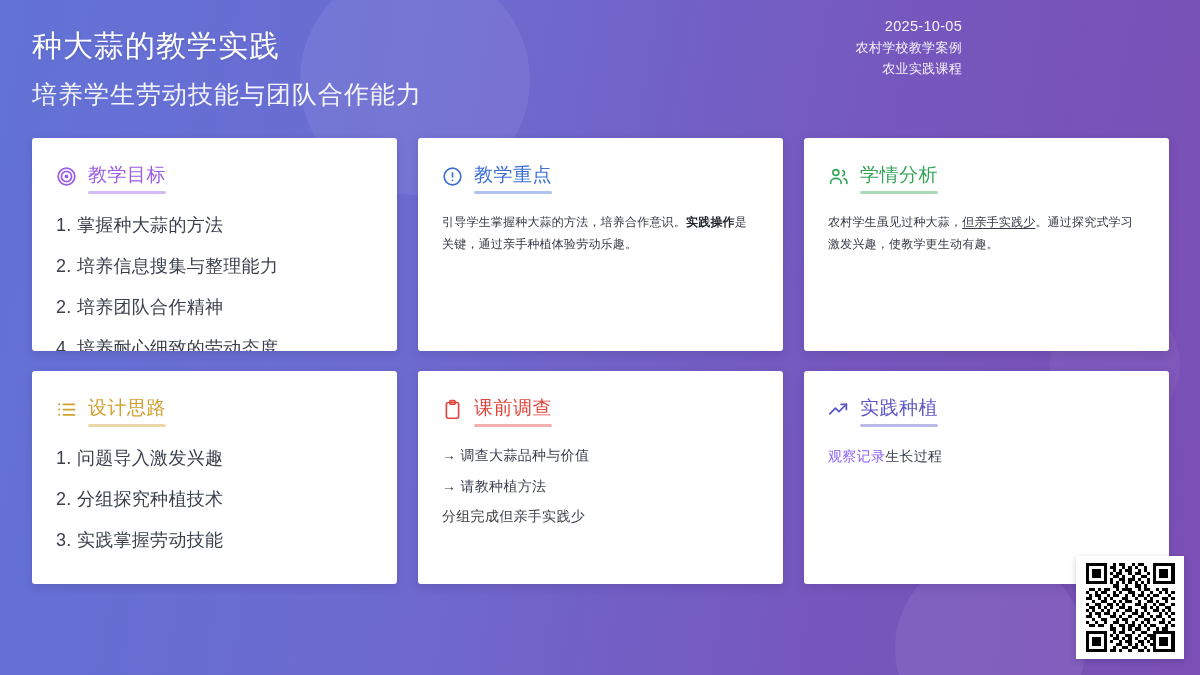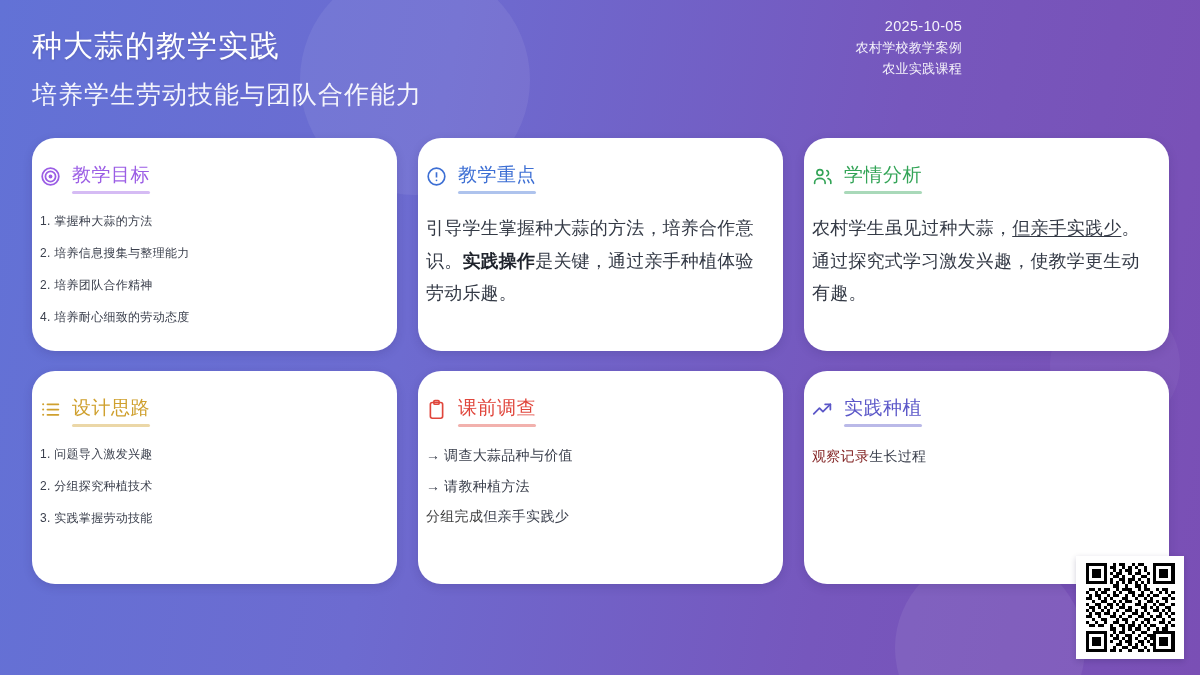--- a/index.html
+++ b/index.html
@@ -46,23 +46,23 @@
     position: absolute; left: 32px; top: 138px;
     width: 1136px;
     display: grid;
     grid-template-columns: 365px 365px 365px;
     grid-template-rows: 213px 213px;
     column-gap: 21px;
     row-gap: 20px;
   }
   .card {
     background: #ffffff;
-    border-radius: 23px;
+    border-radius: 3px;
     box-shadow: 0 3px 10px rgba(40,30,90,0.17);
-    padding: 26px 24px 20px 8px;
+    padding: 26px 24px 20px 24px;
     position: relative;
     overflow: hidden;
   }
   .card-head {
     display: flex; align-items: center; gap: 11px;
     margin-bottom: 6px;
   }
   .card-icon { display: block; width: 21px; height: 21px; flex: 0 0 21px; }
   .card-title {
     font-size: 19px; font-weight: 400; letter-spacing: .5px;
@@ -70,38 +70,38 @@
   }
   .card-title::after {
     content: ""; position: absolute; left: 0; bottom: -4px;
     width: 100%; height: 3px; border-radius: 2px;
     background: currentColor; opacity: .42;
   }
   .card-body { margin-top: 22px; }
 
   .num-list { list-style: none; }
   .num-list li {
-    font-size: 12px; color: #3a3f4c; line-height: 1.5;
+    font-size: 18px; color: #3a3f4c; line-height: 1.5;
     margin-bottom: 14px; letter-spacing: .3px;
   }
   .num-list li:last-child { margin-bottom: 0; }
 
   .para {
-    font-size: 18px; color: #343a46; line-height: 1.82; letter-spacing: .2px;
+    font-size: 12px; color: #343a46; line-height: 1.82; letter-spacing: .2px;
   }
   .para b { font-weight: bold; color: #1f232c; }
   .para u { text-decoration: underline; text-underline-offset: 2px; }
 
-  .arrow-list { list-style: none; font-family: Liberation Serif, serif; }
+  .arrow-list { list-style: none; }
   .arrow-list li {
     font-size: 14px; color: #3a3f4c; line-height: 1.55;
     margin-bottom: 9px; letter-spacing: .3px;
   }
   .hl-blue { color: #404040; }
-  .hl-green { color: #7f1d1d; }
+  .hl-green { color: #8b5cf6; }
 
   .steps { font-size: 14px; color: #3a3f4c; line-height: 1.62; letter-spacing: .3px; }
   .steps b { font-weight: bold; color: #1f232c; }
   .steps-2 { margin-top: 5px; }
 
   
   .c-purple { color: #9b5de5; }
   .c-blue   { color: #3d6fd4; }
   .c-green  { color: #33a457; }
   .c-gold   { color: #cfa02e; }

